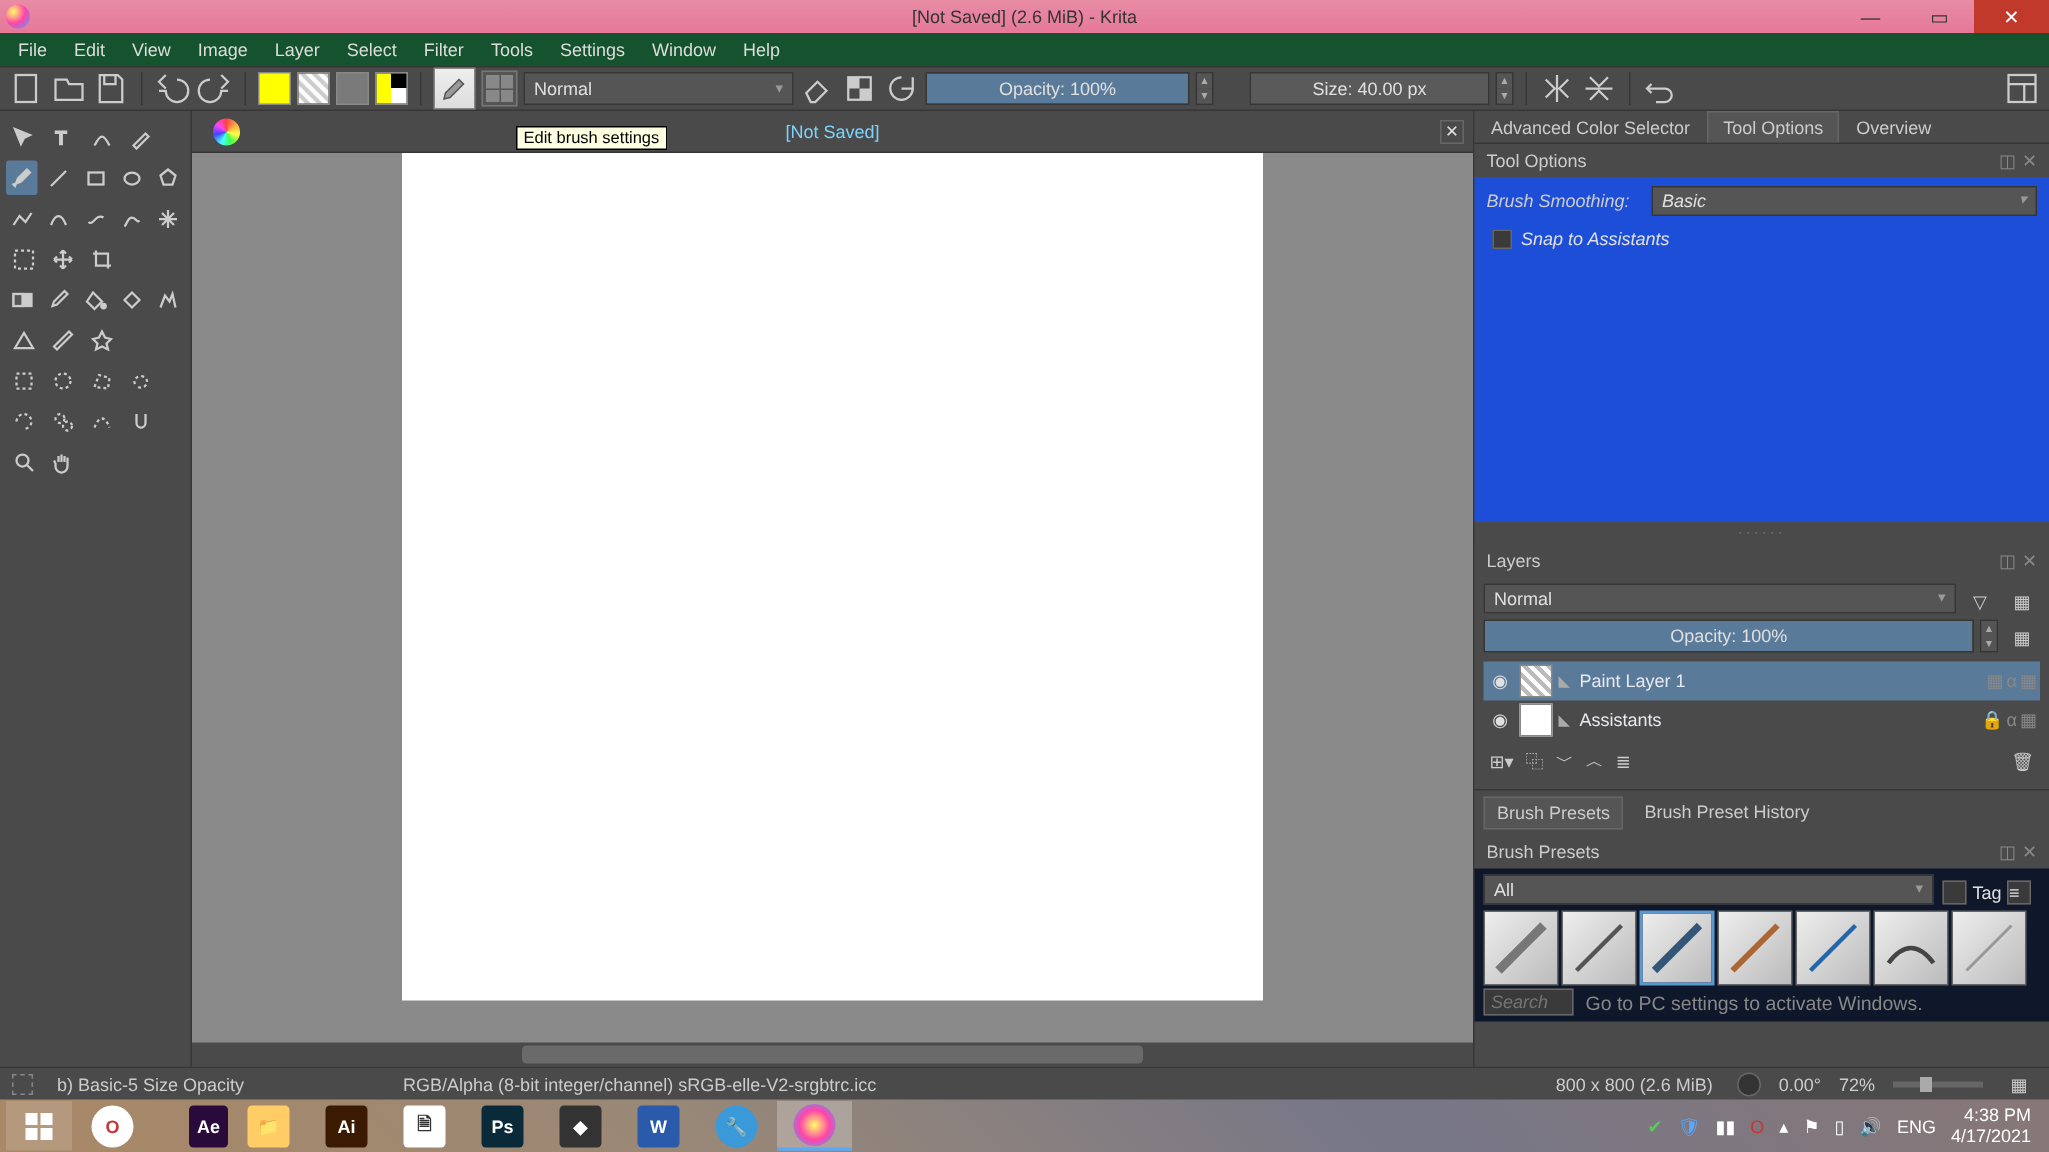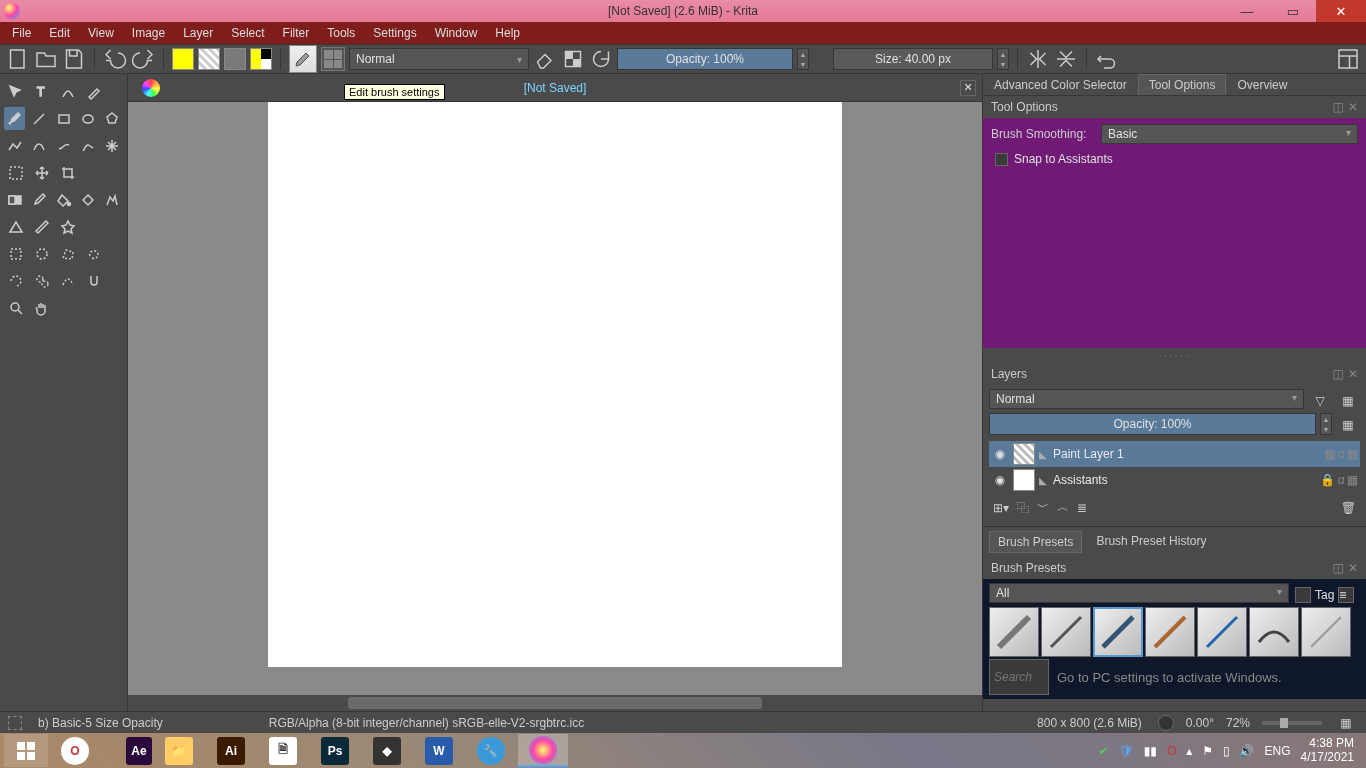--- a/index.html
+++ b/index.html
@@ -7,21 +7,21 @@
 
 
 .titlebar { height: 22px; background: linear-gradient(#e88ca5, #e6789a); display: flex; align-items: center; position: relative; }
 .titlebar .icon { width: 16px; height: 16px; margin: 0 4px; background: radial-gradient(circle at 30% 30%, #ff6, #f4a, #4af); border-radius: 50%; }
 .titlebar .title { position: absolute; left: 50%; transform: translateX(-50%); color: #333; font-size: 12px; }
 .titlebar .winbtns { margin-left: auto; display: flex; }
 .titlebar .winbtns div { width: 46px; height: 22px; display: flex; align-items: center; justify-content: center; color: #333; font-size: 13px; }
 .titlebar .winbtns .close { background: #c0392b; color: #fff; width: 50px; }
 
 
-.menubar { height: 22px; background: #7f1d1d; display: flex; align-items: center; padding: 0 4px; gap: 2px; }
+.menubar { height: 22px; background: #14532d; display: flex; align-items: center; padding: 0 4px; gap: 2px; }
 .menubar span { padding: 2px 8px; color: #ddd; }
 
 
 .toolbar { height: 30px; background: #4a4a4a; border-top: 1px solid #363636; border-bottom: 1px solid #363636; display: flex; align-items: center; padding: 0 6px; gap: 4px; }
 .tb-btn { width: 24px; height: 24px; display: flex; align-items: center; justify-content: center; border-radius: 2px; color: #ccc; }
 .sep { width: 1px; height: 22px; background: #363636; margin: 0 4px; }
 .swatch { width: 22px; height: 22px; }
 .fg-swatch { background: #ffff00; border: 1px solid #888; }
 .bg-swatch { background: linear-gradient(45deg, #ccc 25%, #fff 25%, #fff 50%, #ccc 50%, #ccc 75%, #fff 75%); background-size: 8px 8px; border: 1px solid #888; }
 .pattern-swatch { background: #7a7a7a; border: 1px solid #888; }
@@ -62,21 +62,21 @@
 .hscroll { height: 16px; background: #4a4a4a; display:flex; align-items:center; }
 .hscroll .thumb { height: 12px; background: #6a6a6a; border-radius:3px; margin: 0 220px; flex:1; max-width:470px; }
 
 
 .rightpanel { width: 384px; background: #4a4a4a; border-left: 1px solid #363636; display: flex; flex-direction: column; }
 .tabs { display: flex; background: #4a4a4a; border-bottom: 1px solid #363636; height: 22px; }
 .tabs .tab { padding: 3px 10px; color: #ccc; border: 1px solid transparent; }
 .tabs .tab.active { background: #555; border: 1px solid #666; border-bottom: none; }
 .panel-title { background: #4a4a4a; padding: 4px 8px; color: #ccc; display:flex; align-items:center; }
 .panel-title .picons { margin-left:auto; display:flex; gap:4px; font-size:10px; color:#888; }
-.panel-body { background: #701a75; padding: 6px 8px; flex: 0 0 auto; }
+.panel-body { background: #1d4ed8; padding: 6px 8px; flex: 0 0 auto; font-style: italic; }
 .form-row { display: flex; align-items: center; margin-bottom: 8px; }
 .form-row label { width: 110px; color: #ccc; }
 .form-row .dd { flex: 1; height: 20px; background: #555; border: 1px solid #363636; padding: 2px 6px; position:relative; }
 .form-row .dd::after { content:"▾"; position:absolute; right:6px; color:#999; font-size:10px; }
 .chk { display: flex; align-items: center; gap: 6px; margin-left: 4px; }
 .chk .box { width: 13px; height: 13px; background: #3a3a3a; border: 1px solid #666; }
 .spacer-dots { text-align:center; color:#777; letter-spacing:2px; font-size:10px; padding:2px 0; }
 
 
 .layers-body { background:#4a4a4a; padding: 4px 6px; }
@@ -100,21 +100,21 @@
 .bp-tabs { display:flex; gap:6px; padding: 4px 6px; background:#4a4a4a; border-top:1px solid #363636; }
 .bp-tabs .bt { padding:3px 8px; color:#ccc; }
 .bp-tabs .bt.active { background:#555; border:1px solid #666; }
 .bp-body { padding:4px 6px; background:#0f172a; }
 .bp-body .dd { height:20px; background:#555; border:1px solid #363636; padding:2px 6px; position:relative; margin-bottom:4px; width: 300px; display:inline-block; }
 .bp-body .dd::after { content:"▾"; position:absolute; right:6px; color:#999; font-size:10px; }
 .bp-row { display:flex; gap:2px; }
 .bp-item { width:50px; height:50px; background: linear-gradient(135deg,#eee,#bbb); border:1px solid #666; display:flex; align-items:center; justify-content:center; }
 .bp-item.sel { border:2px solid #5a9acf; }
 .search-row { display:flex; align-items:center; gap:8px; margin-top:2px; }
-.search-row input { background:#3a3a3a; border:1px solid #666; color:#aaa; padding:2px 4px; width:60px; height:36px; font-style:italic; }
+.search-row input { background:#3a3a3a; border:1px solid #666; color:#aaa; padding:2px 4px; width:60px; height:18px; font-style:italic; }
 .watermark { color:#888; font-size:13px; }
 
 
 .statusbar { height: 22px; background: #4a4a4a; border-top: 1px solid #363636; display:flex; align-items:center; padding:0 8px; gap: 16px; color:#ccc; }
 .statusbar .sel-icon { width:14px; height:14px; border:1px dashed #888; }
 .statusbar .grow { flex:1; }
 .status-right { display:flex; align-items:center; gap:12px; }
 .dial { width:16px; height:16px; border-radius:50%; background:#333; border:1px solid #666; }
 .zoom-slider { width:60px; height:4px; background:#666; position:relative; }
 .zoom-slider::after { content:""; position:absolute; left:30%; top:-3px; width:8px; height:10px; background:#aaa; }

